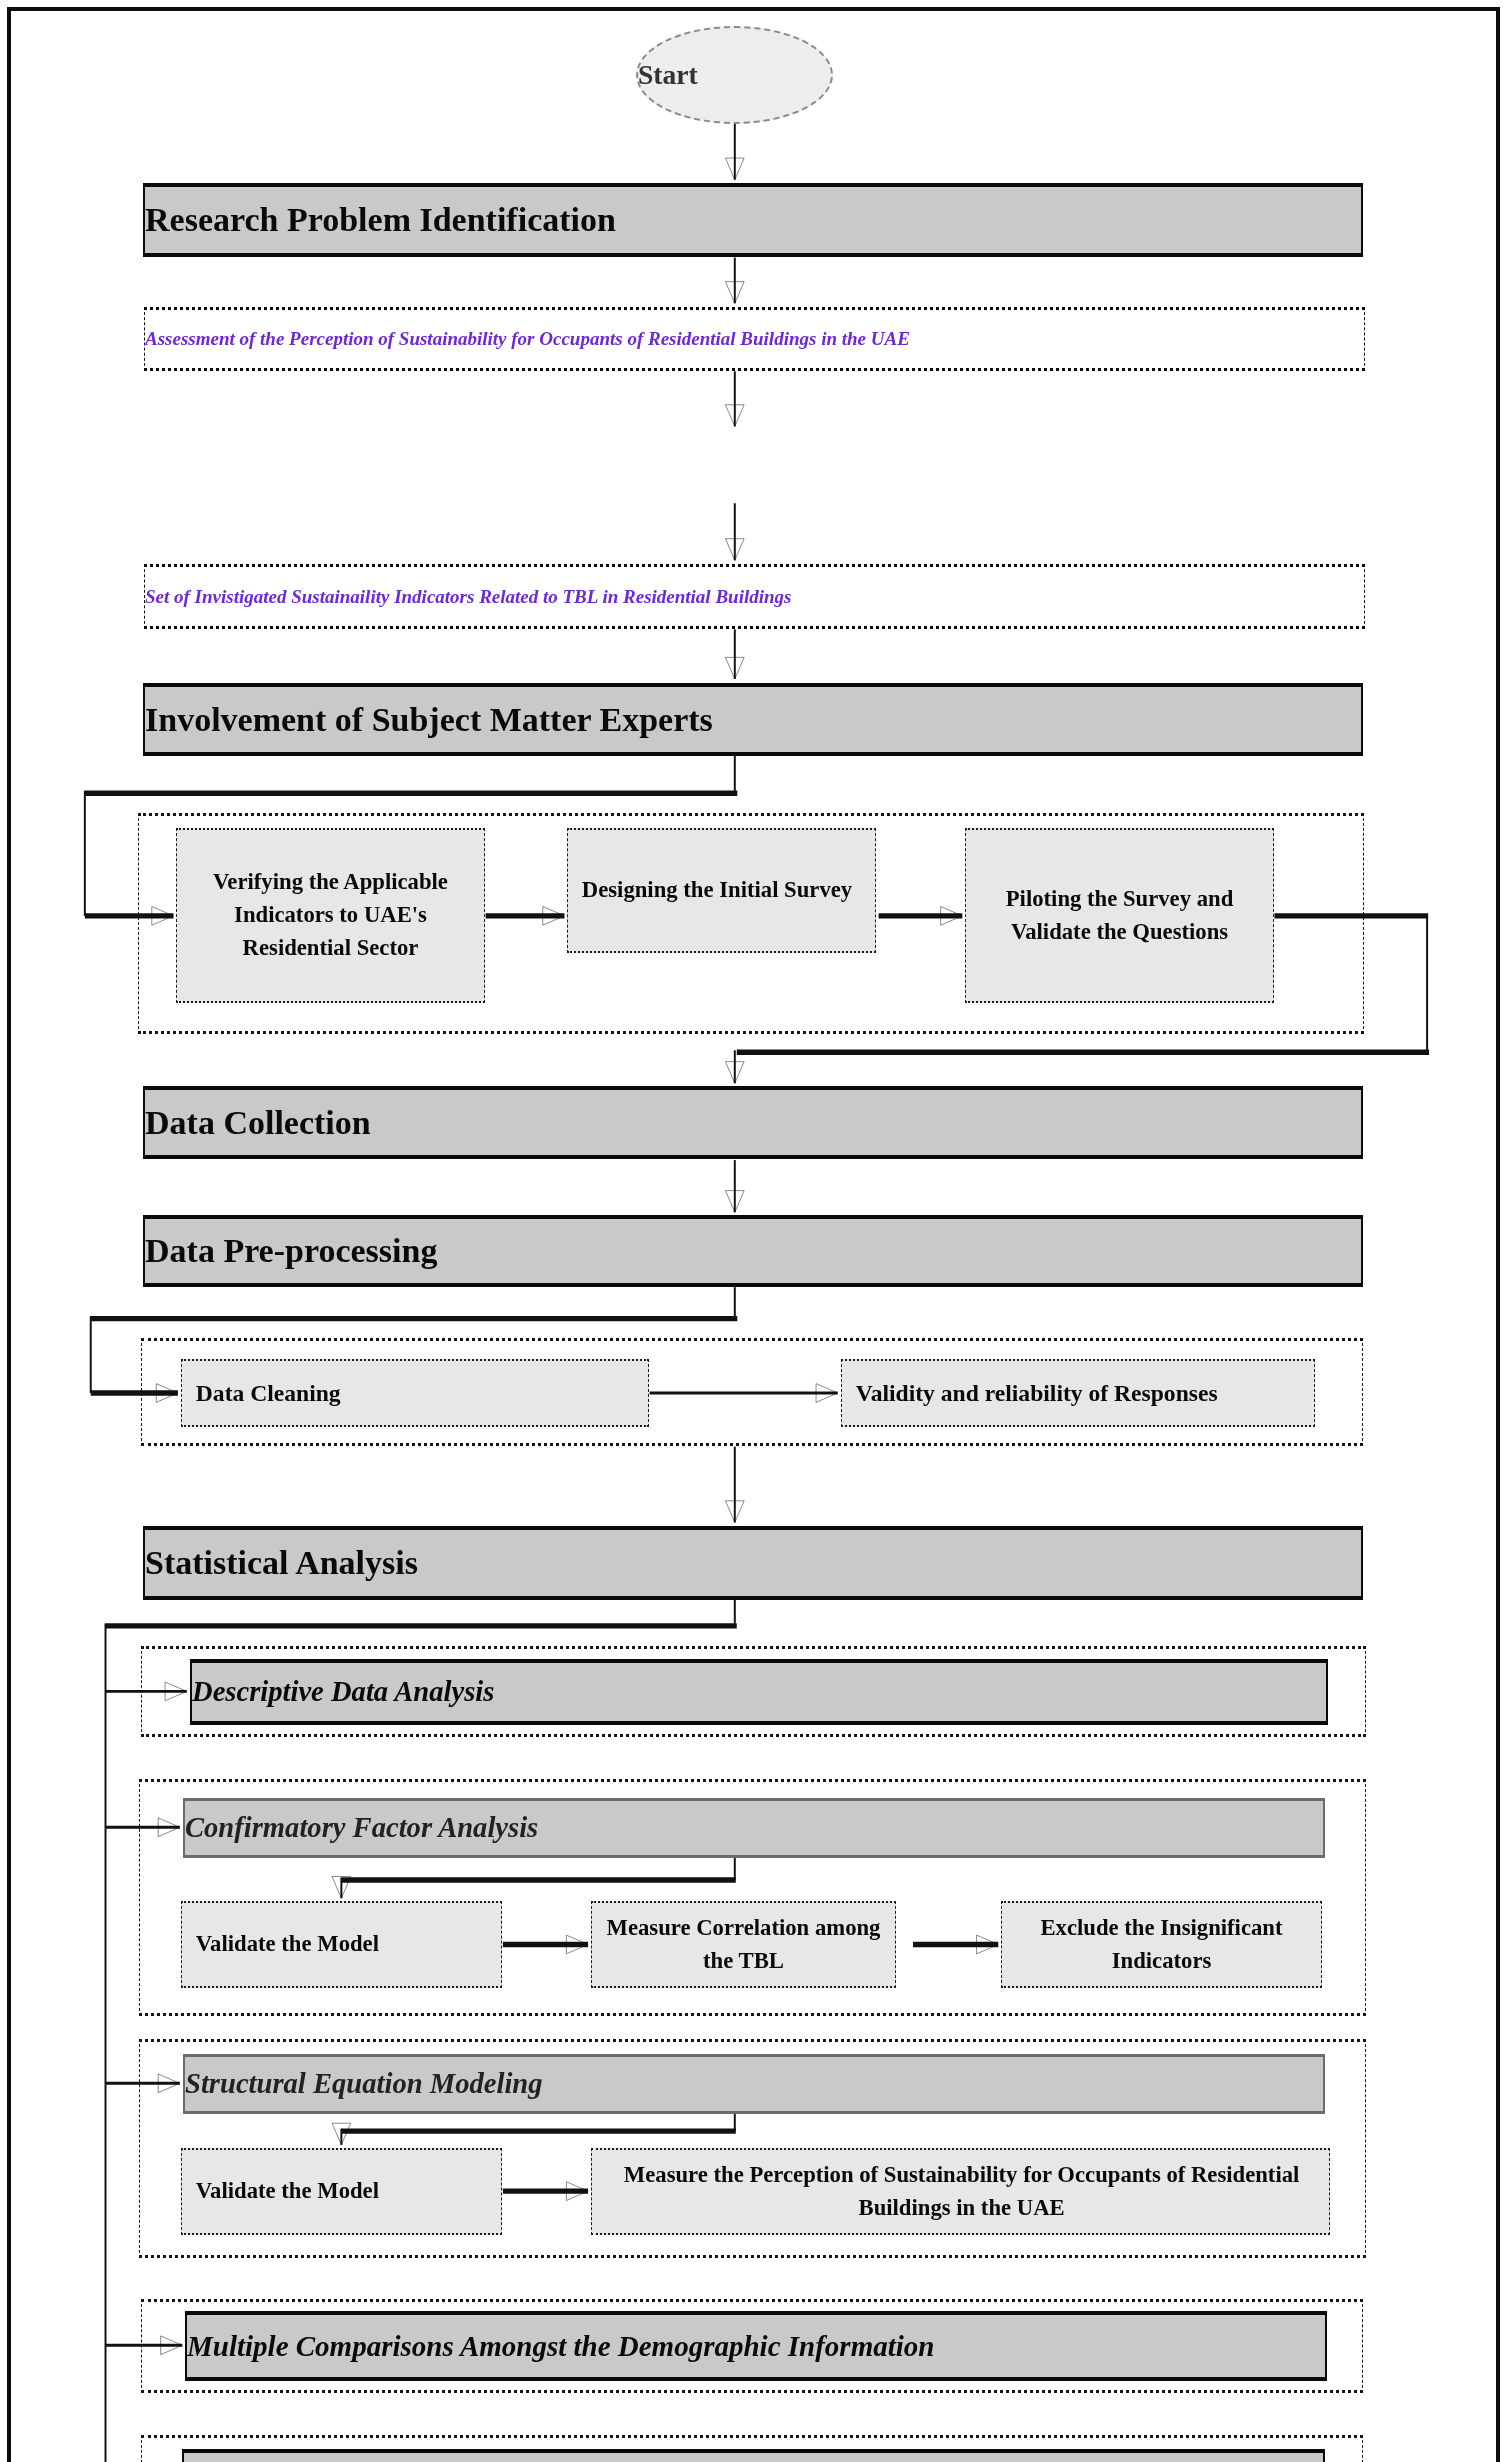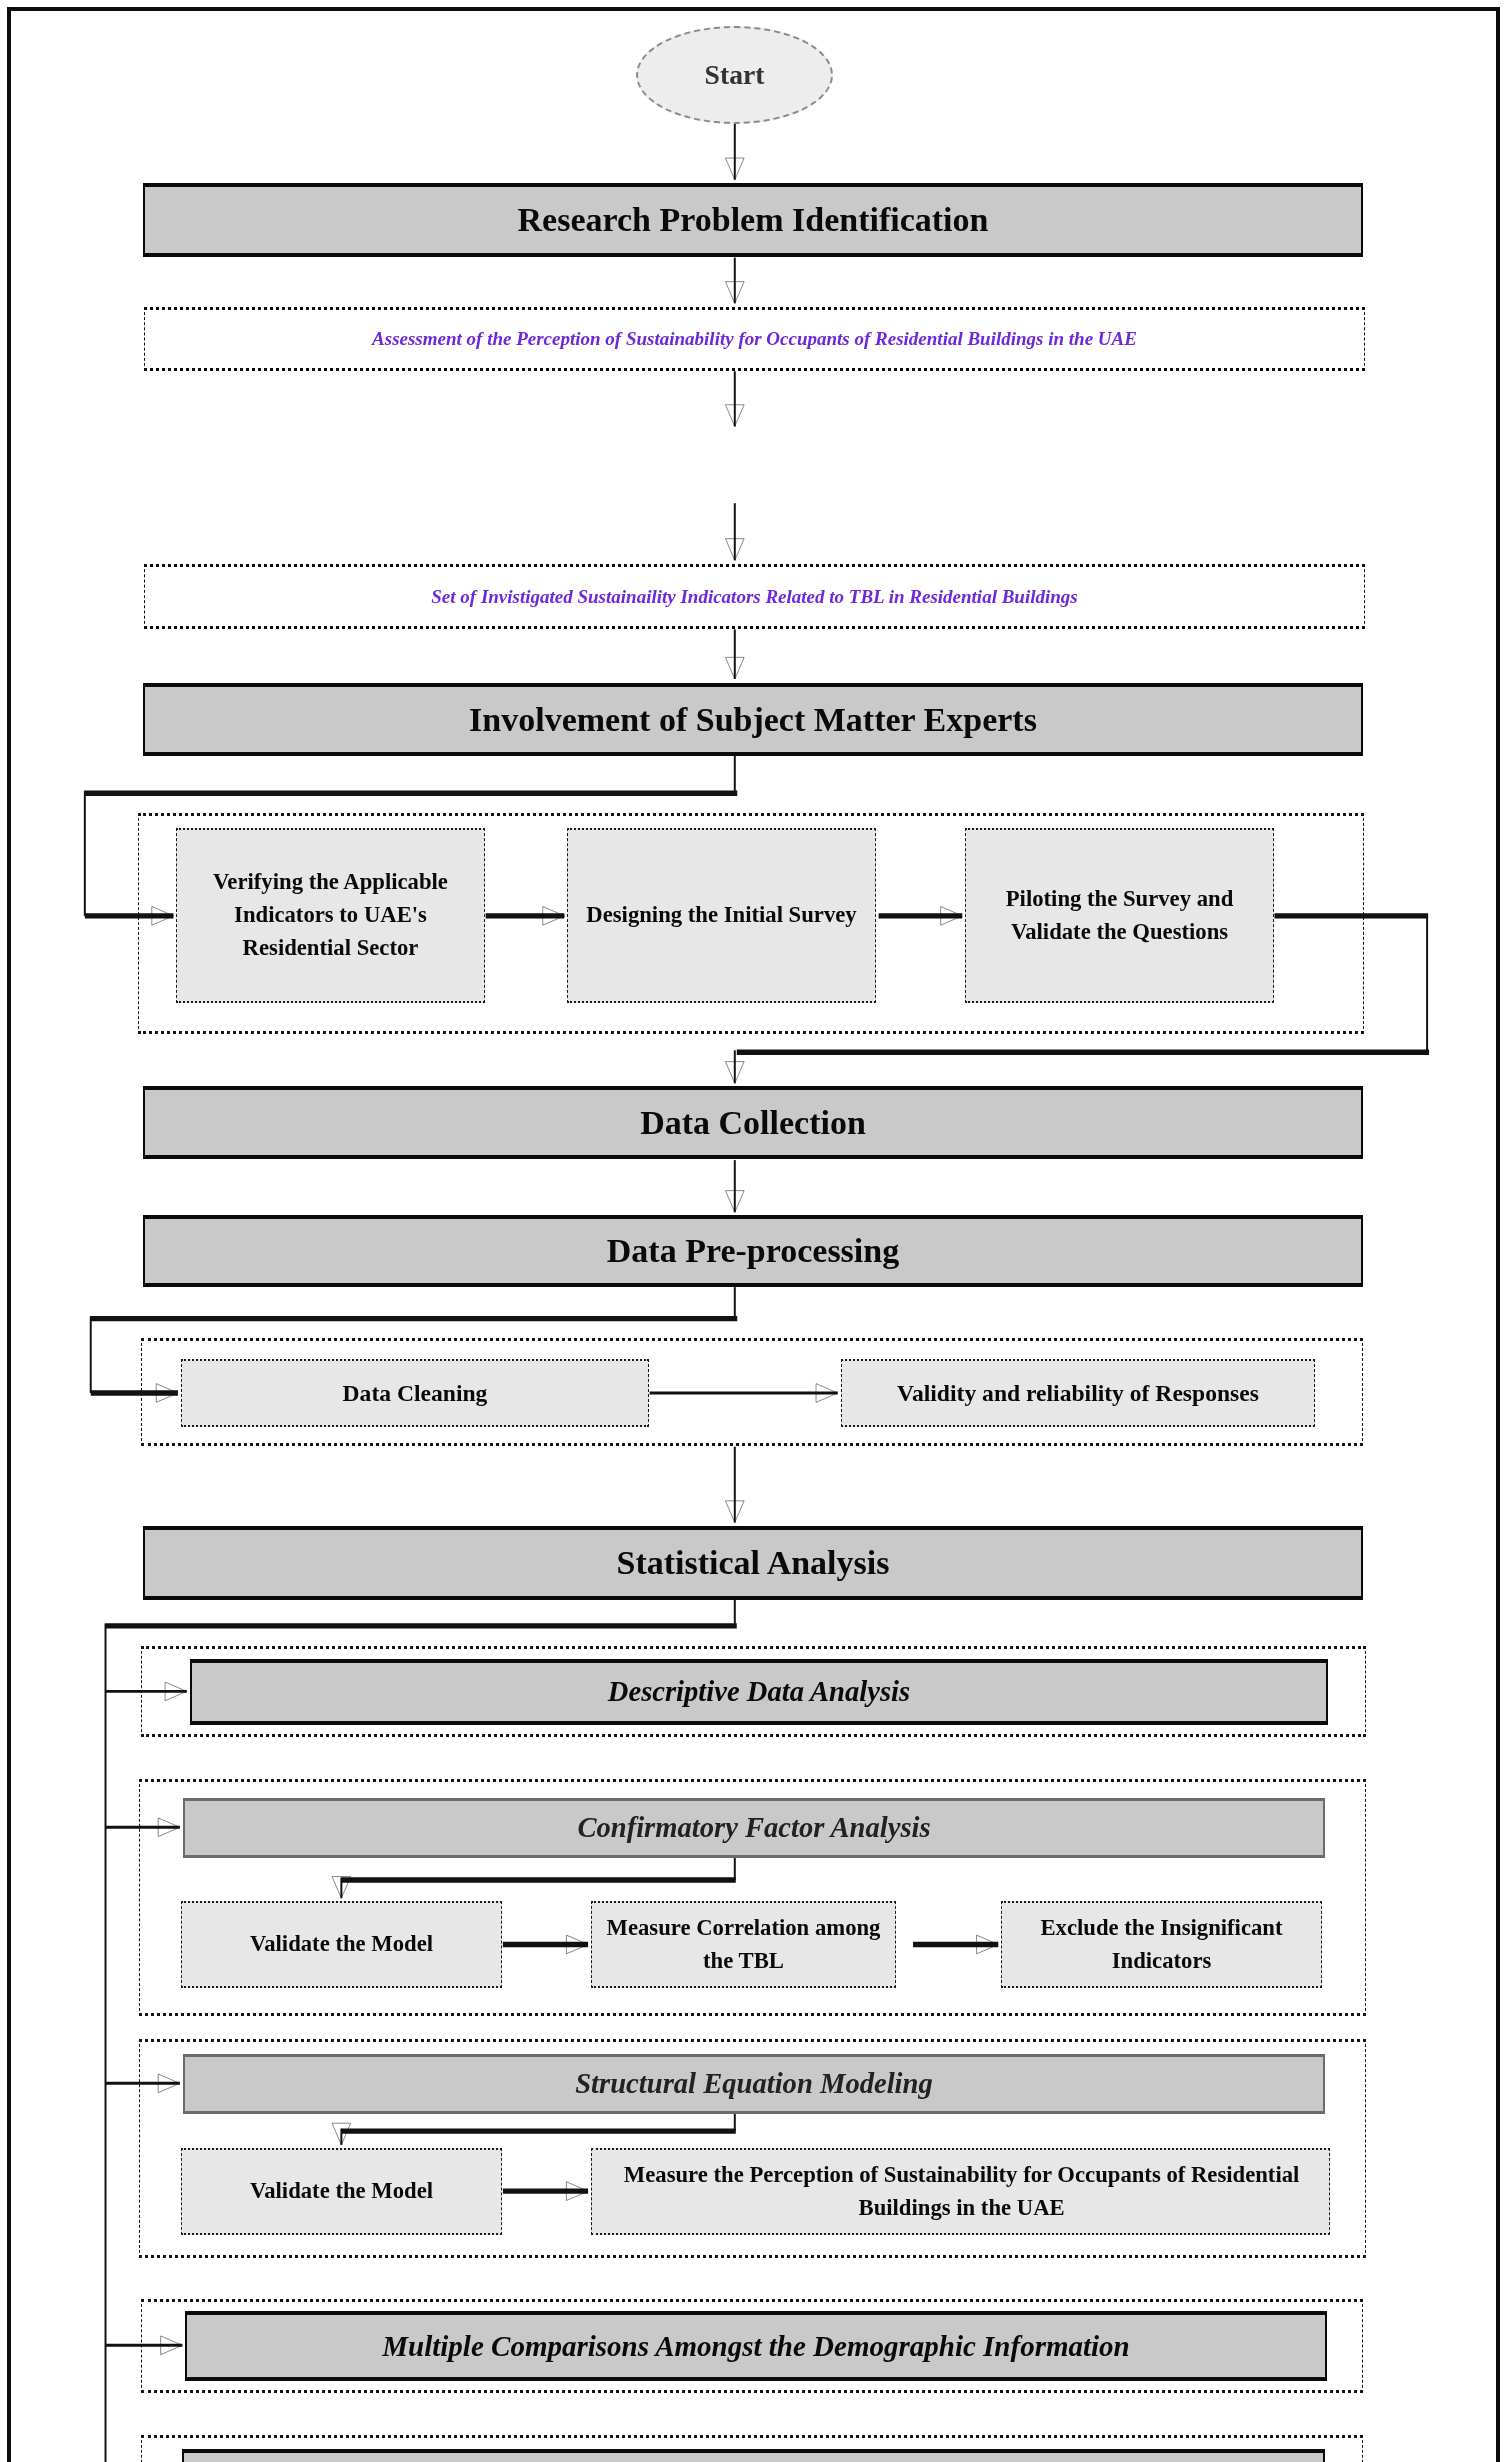--- a/index.html
+++ b/index.html
@@ -11,21 +11,21 @@
     font-family: "Liberation Serif", "DejaVu Serif", serif;
     overflow: hidden;
   }
   #frame {
     position: absolute;
     left: 6.9px; top: 6.9px; right: 7.9px; bottom: 7.9px;
     border: 4.4px solid #0d0d0d;
     z-index: 0;
   }
   .abs { position: absolute; box-sizing: border-box; }
-  .flex { display: flex; align-items: center; justify-content: center; text-align: center; }
+  .flex { display: flex; align-items: center; justify-content: flex-start; text-align: center; }
 
   
   .process {
     background: #c9c9c9;
     border: solid #0a0a0a;
     border-width: 4.4px 2.5px;
     font-weight: bold;
     font-size: 34px;
     color: #0a0a0a;
     z-index: 10;
@@ -182,21 +182,21 @@
   </div>
 
   <div class="abs flex process" style="left:143px;top:683px;width:1220px;height:73px;">
     <span>Involvement of Subject Matter Experts</span>
   </div>
 
   <div class="abs container" style="left:138px;top:813px;width:1226px;height:221px;"></div>
   <div class="abs flex substep" style="left:176px;top:828px;width:309px;height:175px;">
     <span>Verifying the Applicable Indicators to UAE's Residential Sector</span>
   </div>
-  <div class="abs flex substep" style="left:567px;top:828px;width:309px;height:175px;">
+  <div class="abs flex substep" style="left:567px;top:828px;width:309px;height:125px;">
     <span>Designing the Initial Survey</span>
   </div>
   <div class="abs flex substep" style="left:965px;top:828px;width:309px;height:175px;">
     <span>Piloting the Survey and Validate the Questions</span>
   </div>
 
   <div class="abs flex process" style="left:143px;top:1086px;width:1220px;height:73px;">
     <span>Data Collection</span>
   </div>
 

